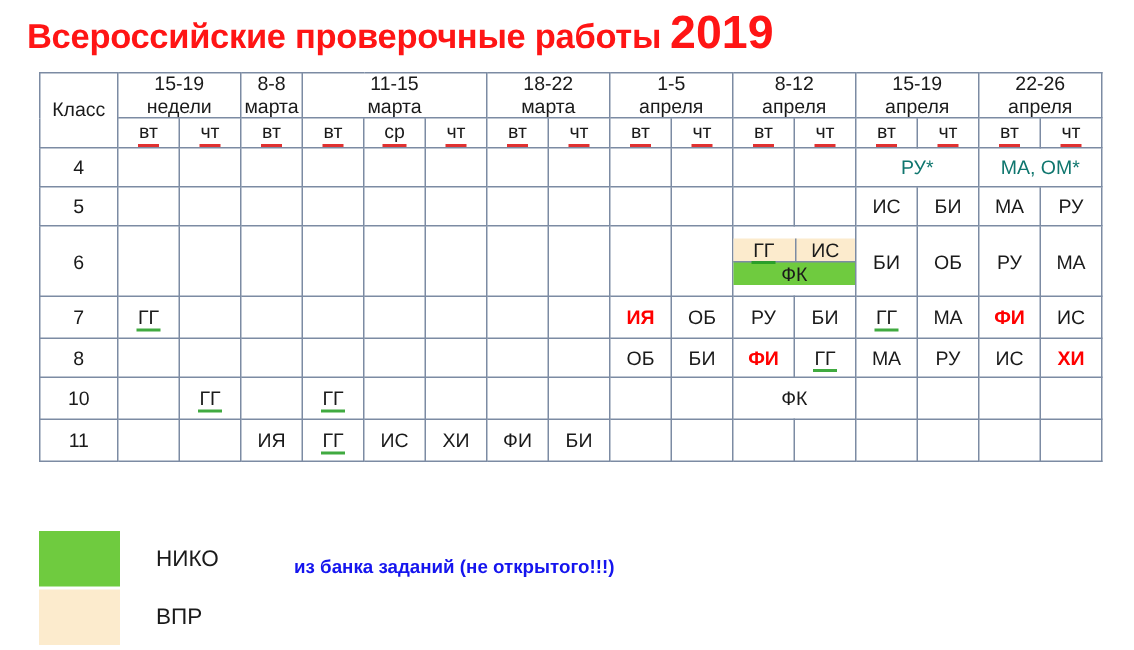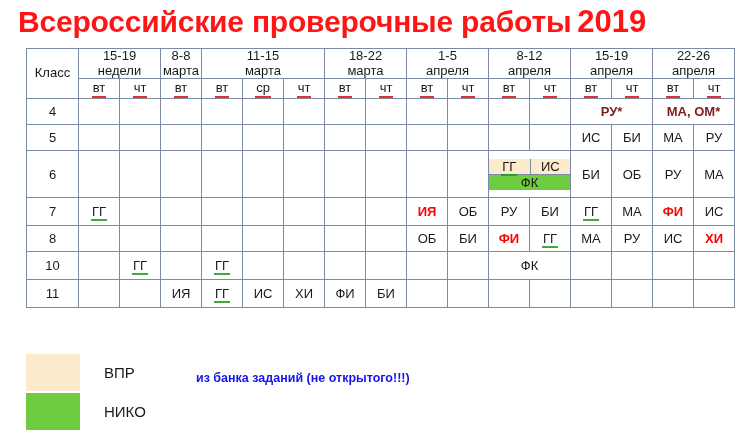--- a/index.html
+++ b/index.html
@@ -15,21 +15,21 @@
 
   
   #title-bar {
     position: absolute;
     left: 18px;
     top: 6px;
     white-space: nowrap;
     line-height: 1;
   }
   #title-bar .t-main {
-    font-size: 30px;
+    font-size: 23px;
     font-weight: bold;
     color: #FF1515;
     letter-spacing: -0.2px;
     vertical-align: baseline;
   }
   #title-bar .t-year {
     font-size: 31px;
     font-weight: bold;
     color: #FF1515;
     vertical-align: baseline;
@@ -69,21 +69,21 @@
     color: #101010;
   }
   .dcol { width: 41px; }
 
   
   .vpr   { background: #FCEBCD; }
   .niko  { background: #6FCB3F; }
 
   
   .red   { color: #FF0000; font-weight: bold; }
-  .blue  { color: #7f1d1d; font-weight: bold; }
+  .blue  { color: #0f766e; font-weight: normal; }
 
   
   .sq {
     position: relative;
     display: inline-block;
   }
   .sq::after {
     content: "";
     position: absolute;
     left: -1px; right: -1px;
@@ -372,24 +372,24 @@
         <td class="dcol"></td>
         <td class="dcol"></td>
         <td class="dcol"></td>
         <td class="dcol"></td>
       </tr>
     </tbody>
 </table>
 
 <div id="legend">
   <div class="leg-row">
+    <div class="swatch green"></div>
+    <div class="leg-label">НИКО</div>
+  </div>
+  <div class="leg-row">
     <div class="swatch beige"></div>
     <div class="leg-label">ВПР</div>
   </div>
-  <div class="leg-row">
-    <div class="swatch green"></div>
-    <div class="leg-label">НИКО</div>
-  </div>
 </div>
 
 <div id="footnote">
   <div class="fn2">из банка заданий (не открытого!!!)</div>
 </div>
 
 </body></html>

